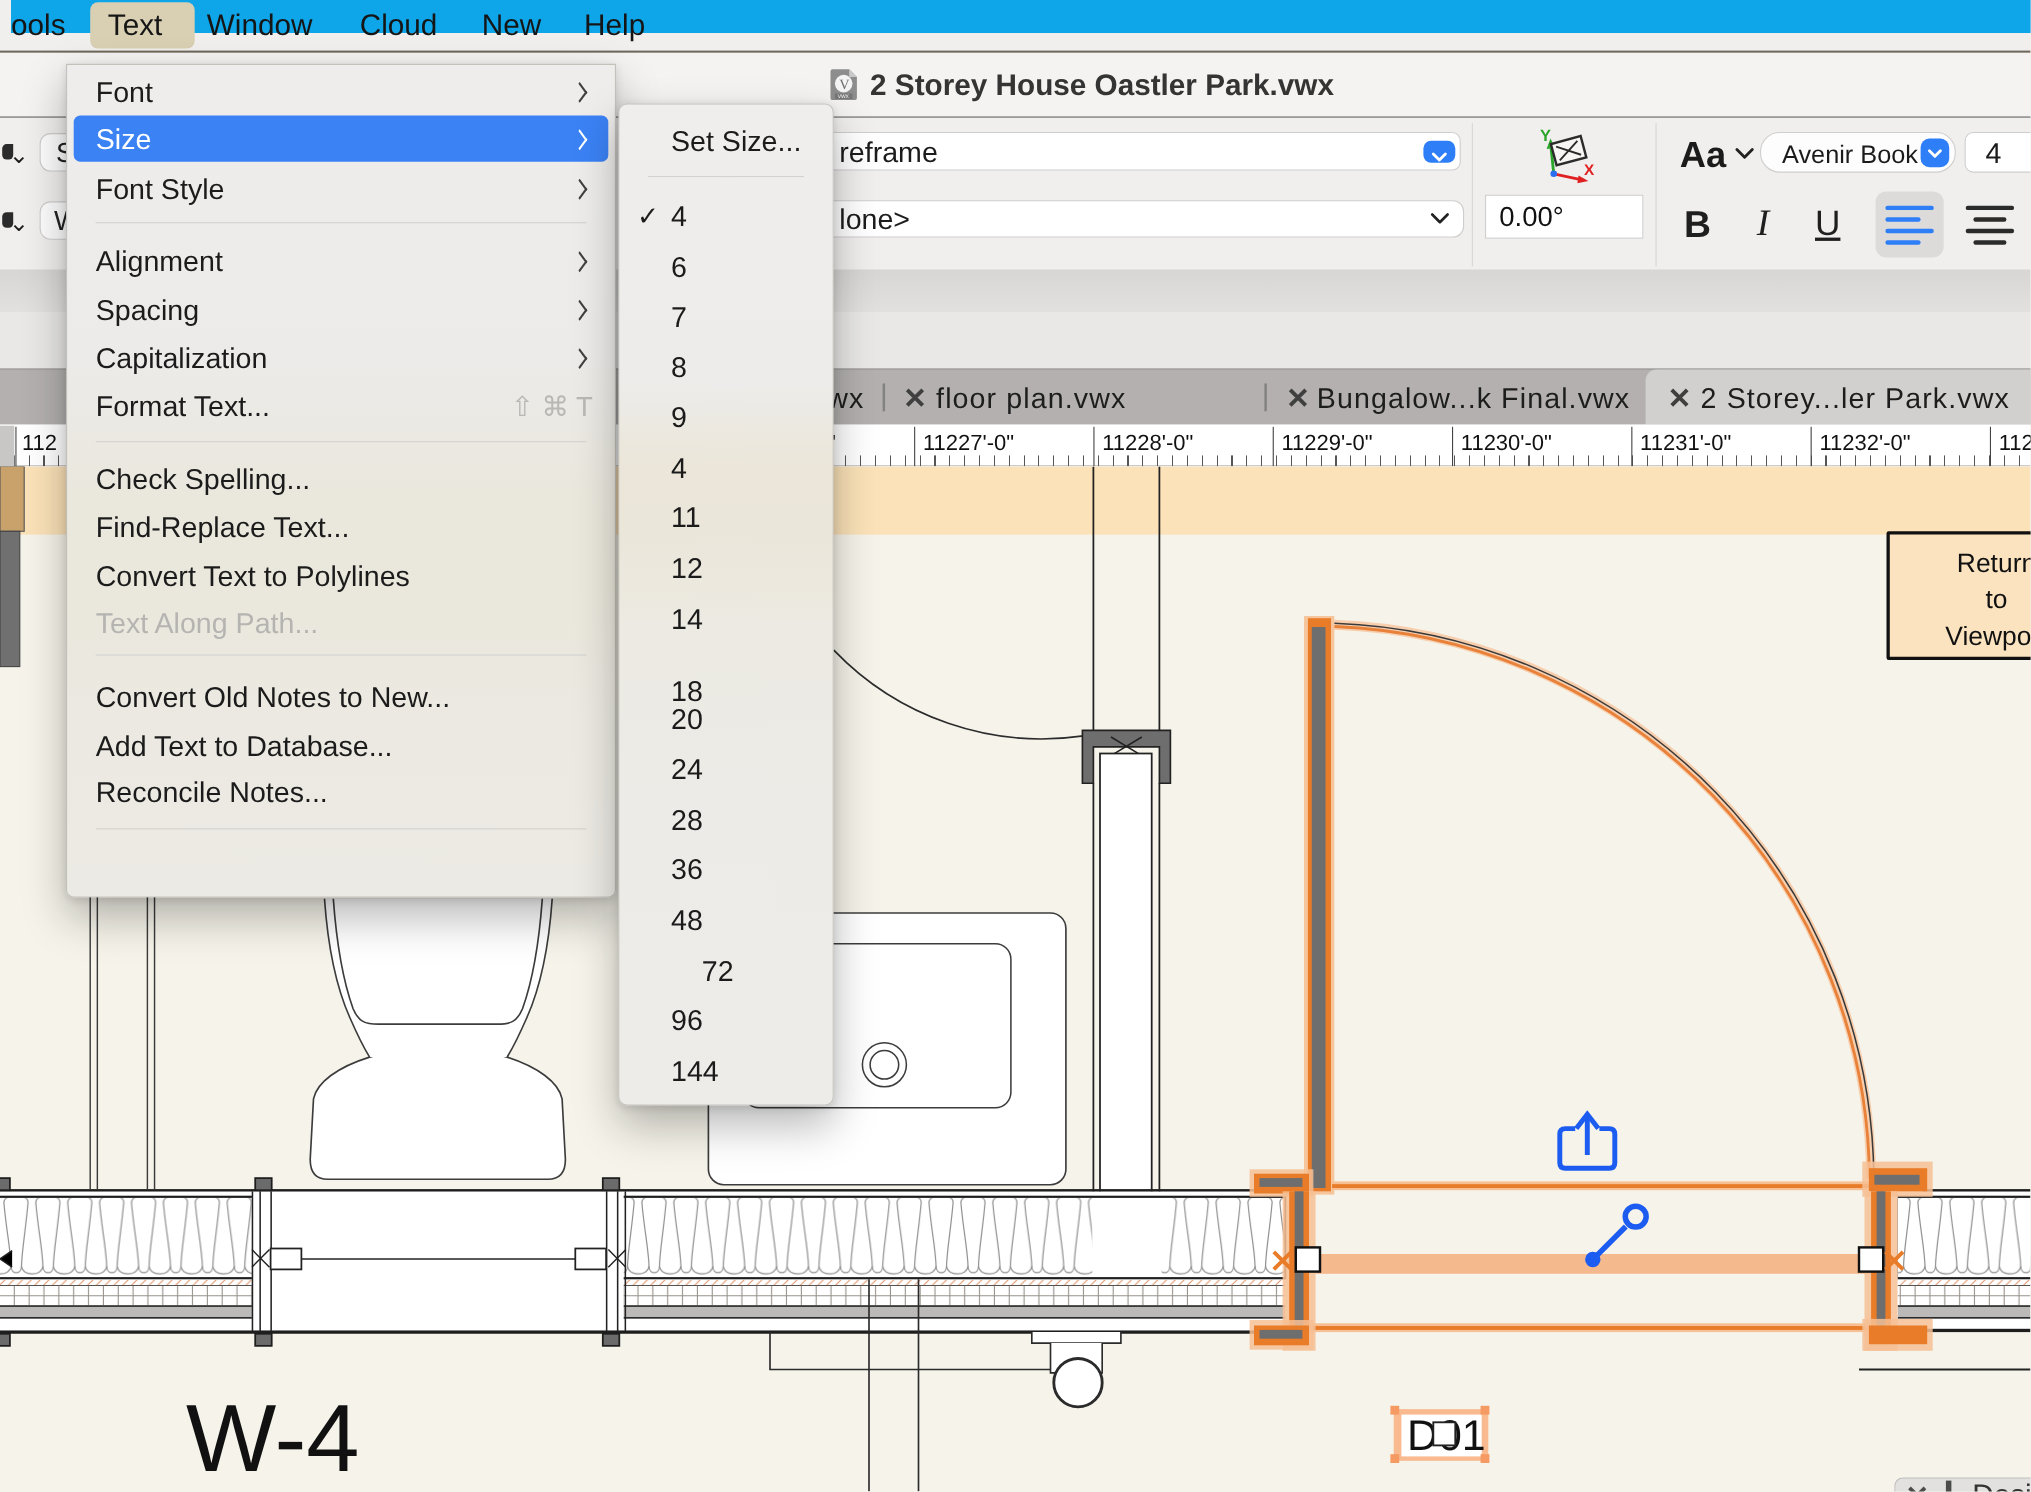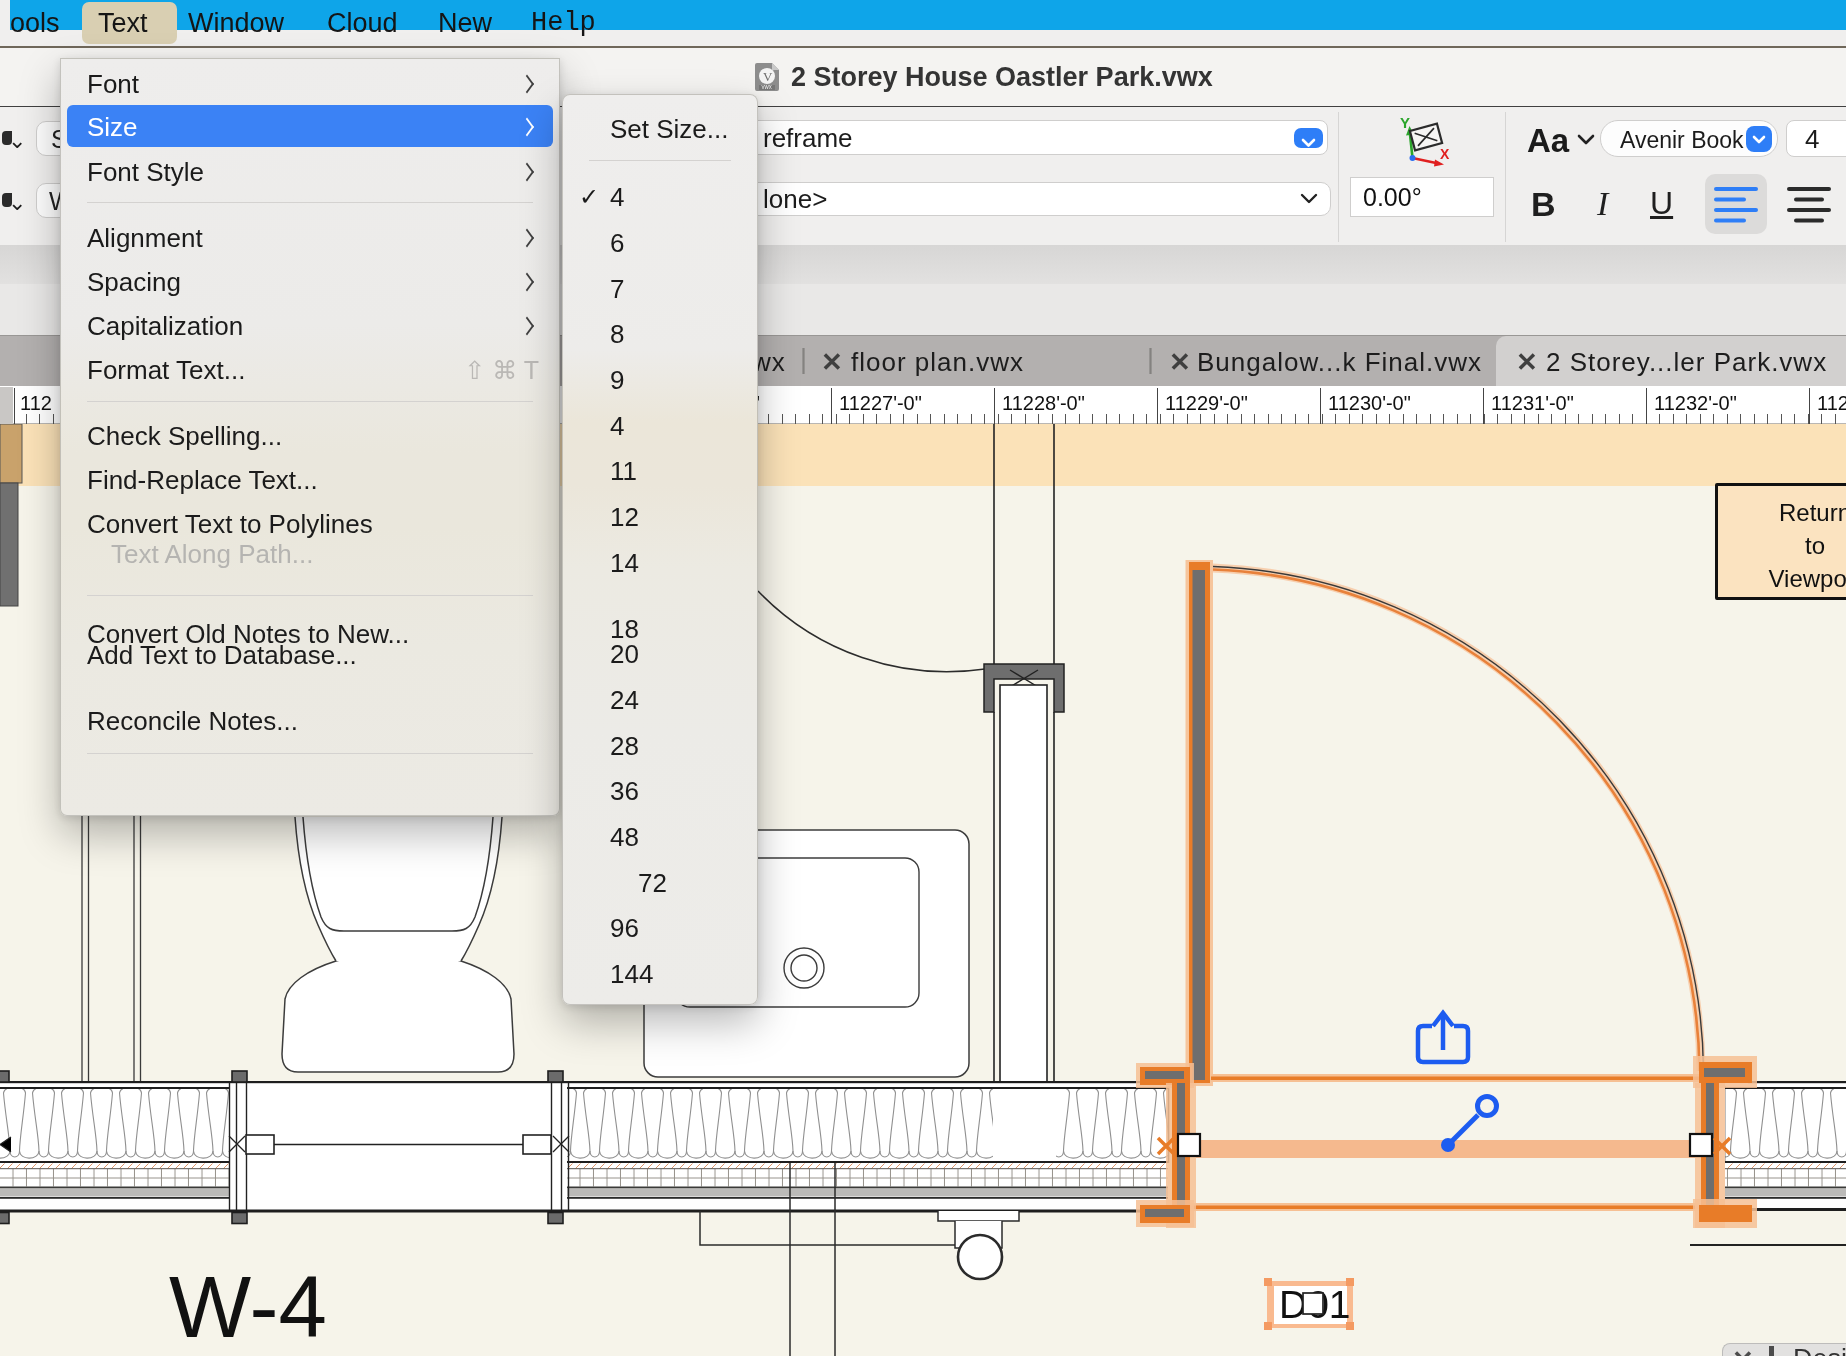--- a/index.html
+++ b/index.html
@@ -46,21 +46,21 @@
 </head>
 <body>
 
 <div class="abs" id="menubar">
   <div id="mb-hl"></div>
   <div class="mi" style="left:0px;">ools</div>
   <div class="mi" style="left:88px;">Text</div>
   <div class="mi" style="left:178px;">Window</div>
   <div class="mi" style="left:317px;">Cloud</div>
   <div class="mi" style="left:428px;">New</div>
-  <div class="mi" style="left:521px;font-family:Liberation Mono, monospace;">Help</div>
+  <div class="mi" style="left:521px;">Help</div>
 </div>
 <div class="abs" id="mb-line"></div>
 
 <div class="abs" id="titlebar">
   <div id="title">2 Storey House Oastler Park.vwx</div>
 </div>
 
 <div class="abs" id="toolbar"></div>
 
 <div class="abs" style="left:2px;top:131px;width:10px;height:14px;background:#2b2b2b;border-radius:4px 0 4px 4px;"></div>
@@ -465,28 +465,28 @@
   <div class="msep" style="top:342px;"></div>
   <div class="mitem" style="top:355px;">
       <span class="t">Check Spelling...</span>
     </div>
   <div class="mitem" style="top:399px;">
       <span class="t">Find-Replace Text...</span>
     </div>
   <div class="mitem" style="top:443px;">
       <span class="t">Convert Text to Polylines</span>
     </div>
-  <div class="mitem" style="top:473px;margin-left:24px;">
+  <div class="mitem" style="top:486px;">
       <span class="t dis">Text Along Path...</span>
     </div>
   <div class="msep" style="top:536px;"></div>
   <div class="mitem" style="top:553px;">
       <span class="t">Convert Old Notes to New...</span>
     </div>
-  <div class="mitem" style="top:574px;text-decoration:underline;">
+  <div class="mitem" style="top:598px;text-decoration:underline;">
       <span class="t">Add Text to Database...</span>
     </div>
   <div class="mitem" style="top:640px;">
       <span class="t">Reconcile Notes...</span>
     </div>
   <div class="msep" style="top:694px;"></div>
 </div>
 
 <div class="panel" id="sizemenu">
   <div class="mitem" style="top:12px;">

